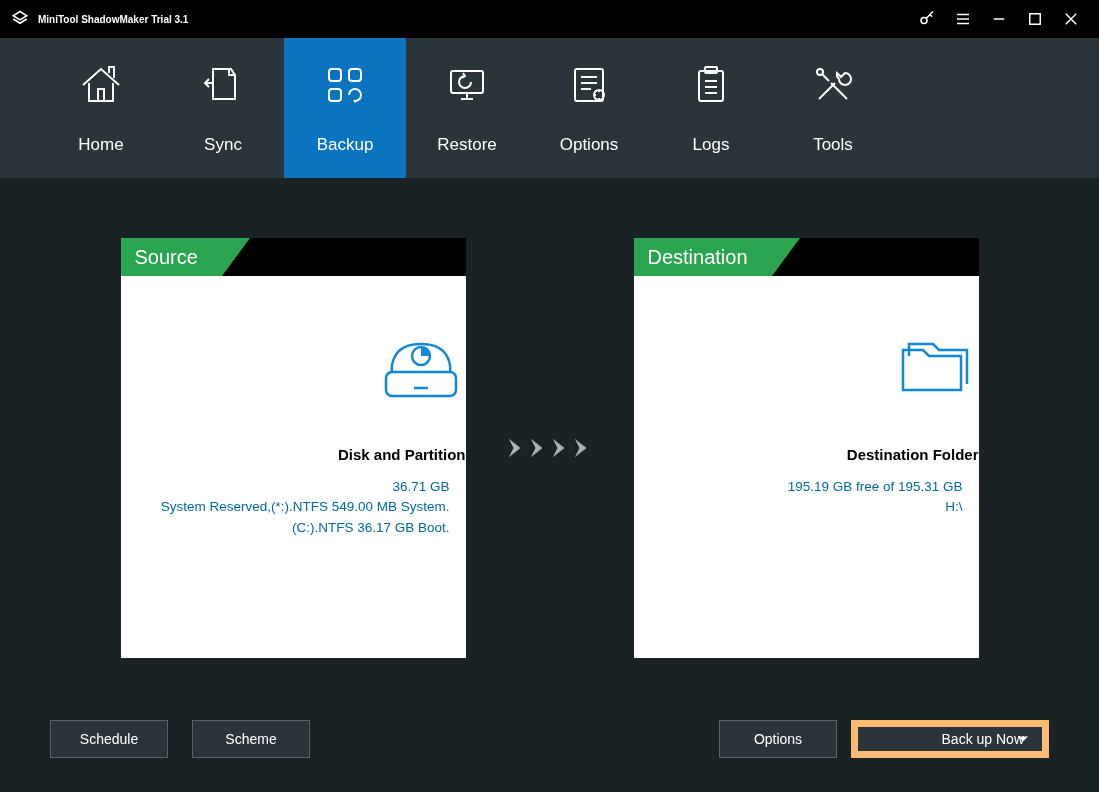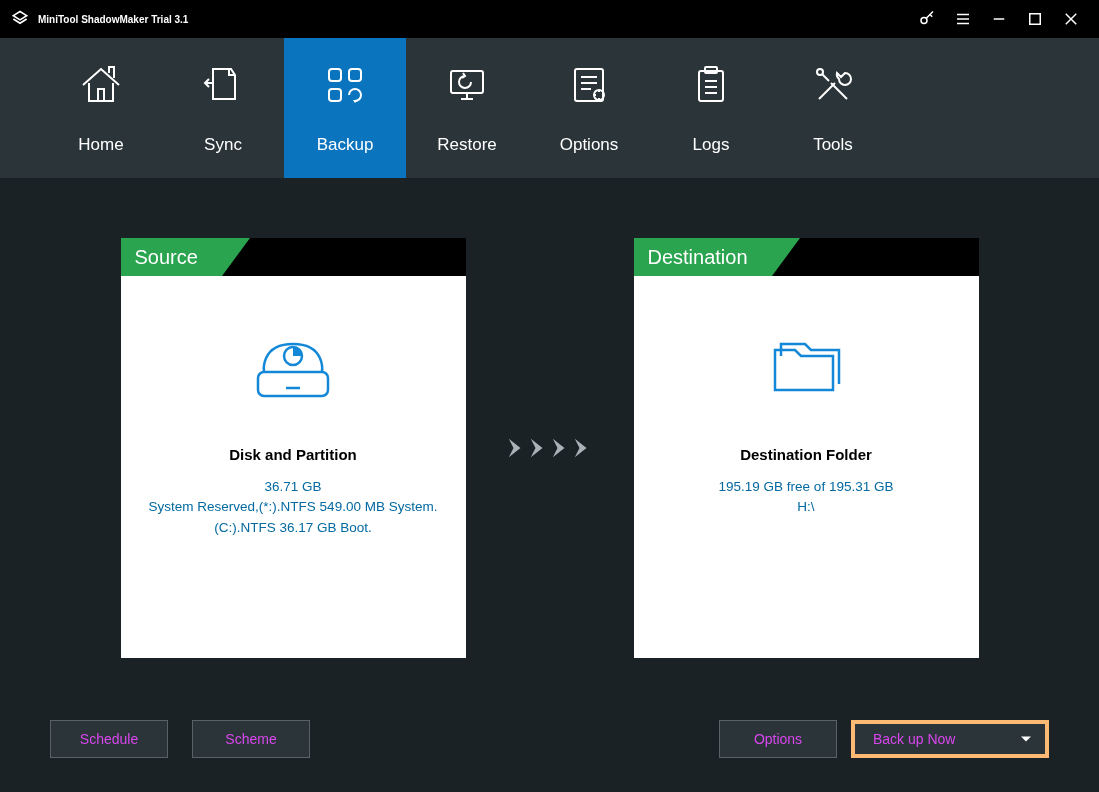--- a/index.html
+++ b/index.html
@@ -115,21 +115,21 @@
     top: 0;
     width: 0; height: 0;
     border-top: 38px solid #2aa44f;
     border-right: 28px solid transparent;
   }
   .panel-body {
     position: absolute;
     top: 38px; left: 0; right: 0; bottom: 0;
     display: flex;
     flex-direction: column;
-    align-items: center;
+    align-items: flex-end;
     padding-top: 50px;
     text-align: center;
   }
   .panel-body .big-icon {
     width: 90px; height: 80px;
     margin-bottom: 40px;
   }
   .panel-body .h {
     font-weight: bold;
     font-size: 15px;
@@ -154,34 +154,34 @@
     left: 50px; right: 50px;
     bottom: 34px;
     display: flex;
     align-items: center;
   }
   .btn {
     height: 38px;
     min-width: 118px;
     background: #2b3438;
     border: 1px solid #596266;
-    color: #d946ef;
+    color: #ffffff;
     font-size: 14px;
     display: flex;
     align-items: center;
     justify-content: center;
     padding: 0 18px;
   }
   .btn + .btn { margin-left: 24px; }
   .bottom .spacer { flex: 1; }
   .btn.primary {
-    border: 4px solid #fdba74;
+    border: 7px solid #fdba74;
     min-width: 198px;
     position: relative;
-    justify-content: flex-start;
+    justify-content: flex-end;
     margin-left: 14px;
   }
   .btn.primary .caret {
     position: absolute;
     right: 14px;
     top: 50%;
     transform: translateY(-50%);
     width: 0; height: 0;
     border-left: 5px solid transparent;
     border-right: 5px solid transparent;

